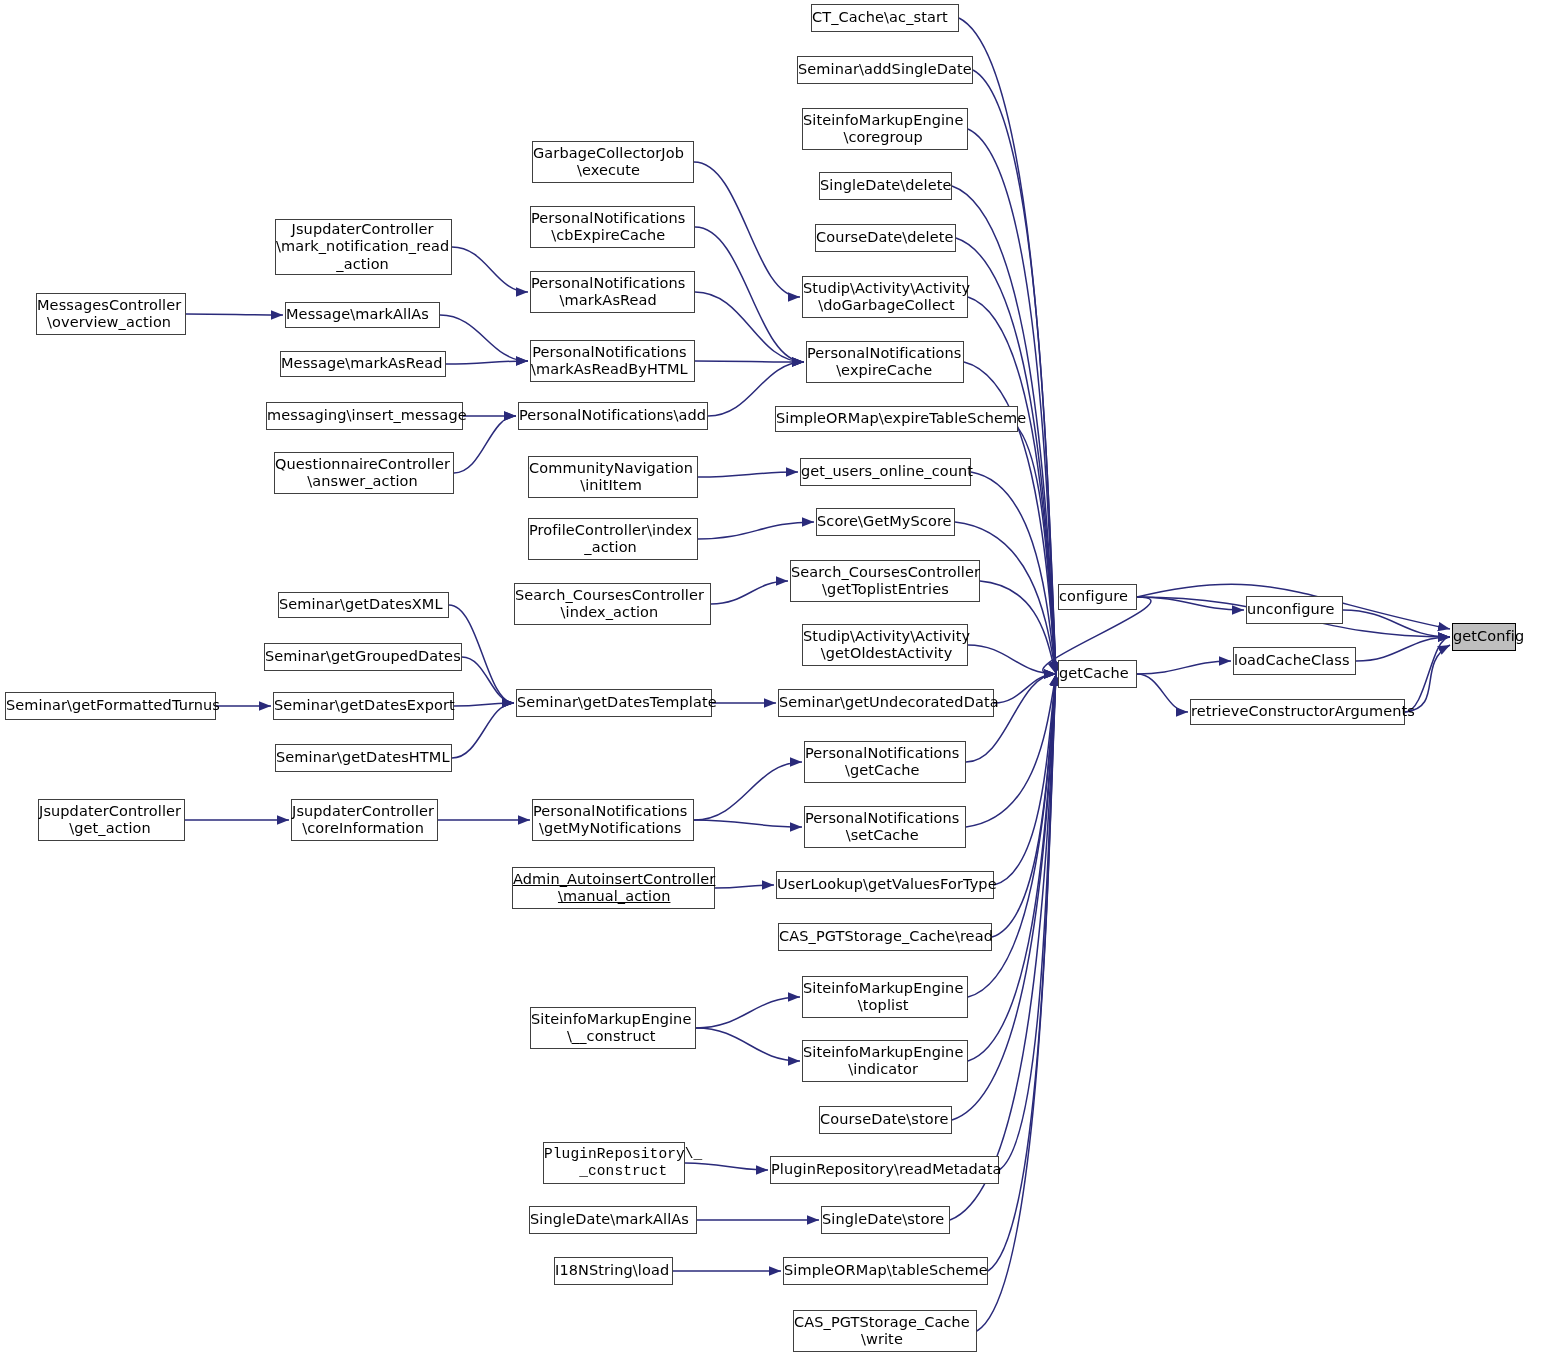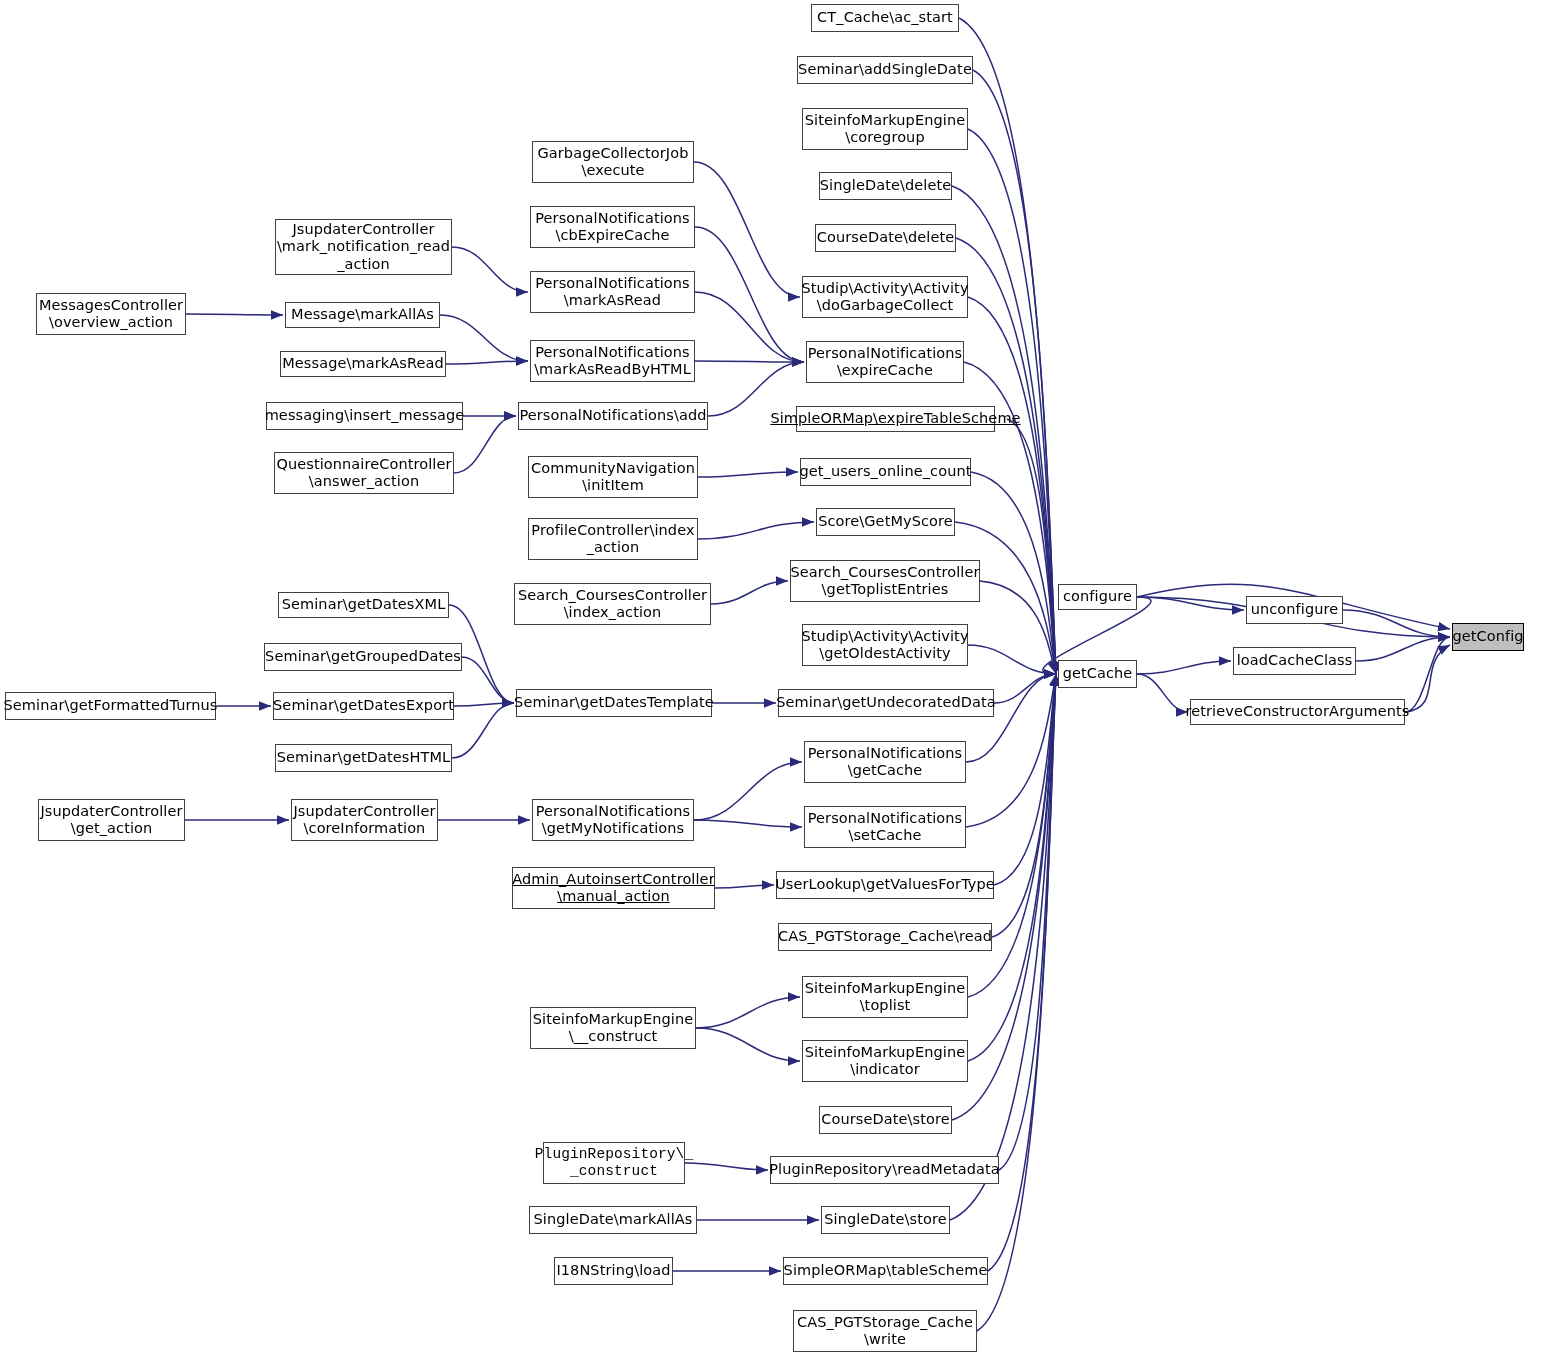--- a/index.html
+++ b/index.html
@@ -7,21 +7,20 @@
   #canvas{position:relative;width:1543px;height:1357px;background:#ffffff;overflow:hidden;}
   svg.edges{position:absolute;left:0;top:0;width:1543px;height:1357px;pointer-events:none;}
   .node{
     position:absolute;
     box-sizing:border-box;
     border:1px solid #404040;
     background:#ffffff;
     color:#000000;
     display:flex;
     align-items:center;
-    justify-content:center;
     text-align:center;
     font-size:14.5px;
     line-height:1.18;
     white-space:pre-line;
     letter-spacing:0.1px;
   }
   .node.hl{ background:#bfbfbf; border:1px solid #000000; }
   .node.thick{ border-width:1.6px; }
 </style>
 </head>
@@ -105,21 +104,21 @@
       <div class="node" style="left: 811px; top: 4px; width: 148px; height: 28px;"><span>CT_Cache\ac_start</span></div>
       <div class="node" style="left: 797px; top: 56px; width: 176px; height: 28px;"><span>Seminar\addSingleDate</span></div>
       <div class="node" style="left: 802px; top: 108px; width: 166px; height: 42px;"><span>SiteinfoMarkupEngine
 \coregroup</span></div>
       <div class="node" style="left: 819px; top: 172px; width: 133px; height: 28px;"><span>SingleDate\delete</span></div>
       <div class="node" style="left: 815px; top: 224px; width: 141px; height: 28px;"><span>CourseDate\delete</span></div>
       <div class="node thick" style="left: 802px; top: 276px; width: 166px; height: 42px;"><span>Studip\Activity\Activity
 \doGarbageCollect</span></div>
       <div class="node thick" style="left: 806px; top: 341px; width: 158px; height: 42px;"><span>PersonalNotifications
 \expireCache</span></div>
-      <div class="node" style="left: 796px; top: 406px; width: 199px; height: 26px; text-decoration: underline;"><span>SimpleORMap\expireTableScheme</span></div>
+      <div class="node" style="left: 775px; top: 406px; width: 243px; height: 26px;"><span>SimpleORMap\expireTableScheme</span></div>
       <div class="node" style="left: 800px; top: 458px; width: 171px; height: 28px;"><span>get_users_online_count</span></div>
       <div class="node" style="left: 816px; top: 508px; width: 139px; height: 28px;"><span>Score\GetMyScore</span></div>
       <div class="node thick" style="left: 790px; top: 560px; width: 190px; height: 42px;"><span>Search_CoursesController
 \getToplistEntries</span></div>
       <div class="node" style="left: 802px; top: 624px; width: 166px; height: 42px;"><span>Studip\Activity\Activity
 \getOldestActivity</span></div>
       <div class="node" style="left: 778px; top: 689px; width: 216px; height: 28px;"><span>Seminar\getUndecoratedData</span></div>
       <div class="node thick" style="left: 804px; top: 741px; width: 162px; height: 42px;"><span>PersonalNotifications
 \getCache</span></div>
       <div class="node thick" style="left: 804px; top: 806px; width: 162px; height: 42px;"><span>PersonalNotifications
@@ -179,15 +178,15 @@
       <div class="node thick" style="left: 36px; top: 293px; width: 150px; height: 42px;"><span>MessagesController
 \overview_action</span></div>
       <div class="node thick" style="left: 5px; top: 692px; width: 211px; height: 28px;"><span>Seminar\getFormattedTurnus</span></div>
       <div class="node thick" style="left: 38px; top: 799px; width: 147px; height: 42px;"><span>JsupdaterController
 \get_action</span></div>
       <div class="node" style="left: 1058px; top: 584px; width: 79px; height: 26px;"><span>configure</span></div>
       <div class="node" style="left: 1058px; top: 660px; width: 79px; height: 28px;"><span>getCache</span></div>
       <div class="node" style="left: 1246px; top: 596px; width: 97px; height: 28px;"><span>unconfigure</span></div>
       <div class="node" style="left: 1233px; top: 647px; width: 123px; height: 28px;"><span>loadCacheClass</span></div>
       <div class="node" style="left: 1190px; top: 699px; width: 215px; height: 26px;"><span>retrieveConstructorArguments</span></div>
-      <div class="node hl" style="left: 1452px; top: 623px; width: 72px; height: 28px;"><span>getConfig</span></div>
+      <div class="node hl" style="left: 1452px; top: 623px; width: 64px; height: 28px;"><span>getConfig</span></div>
     </div>
 </div>
 
 </body></html>

